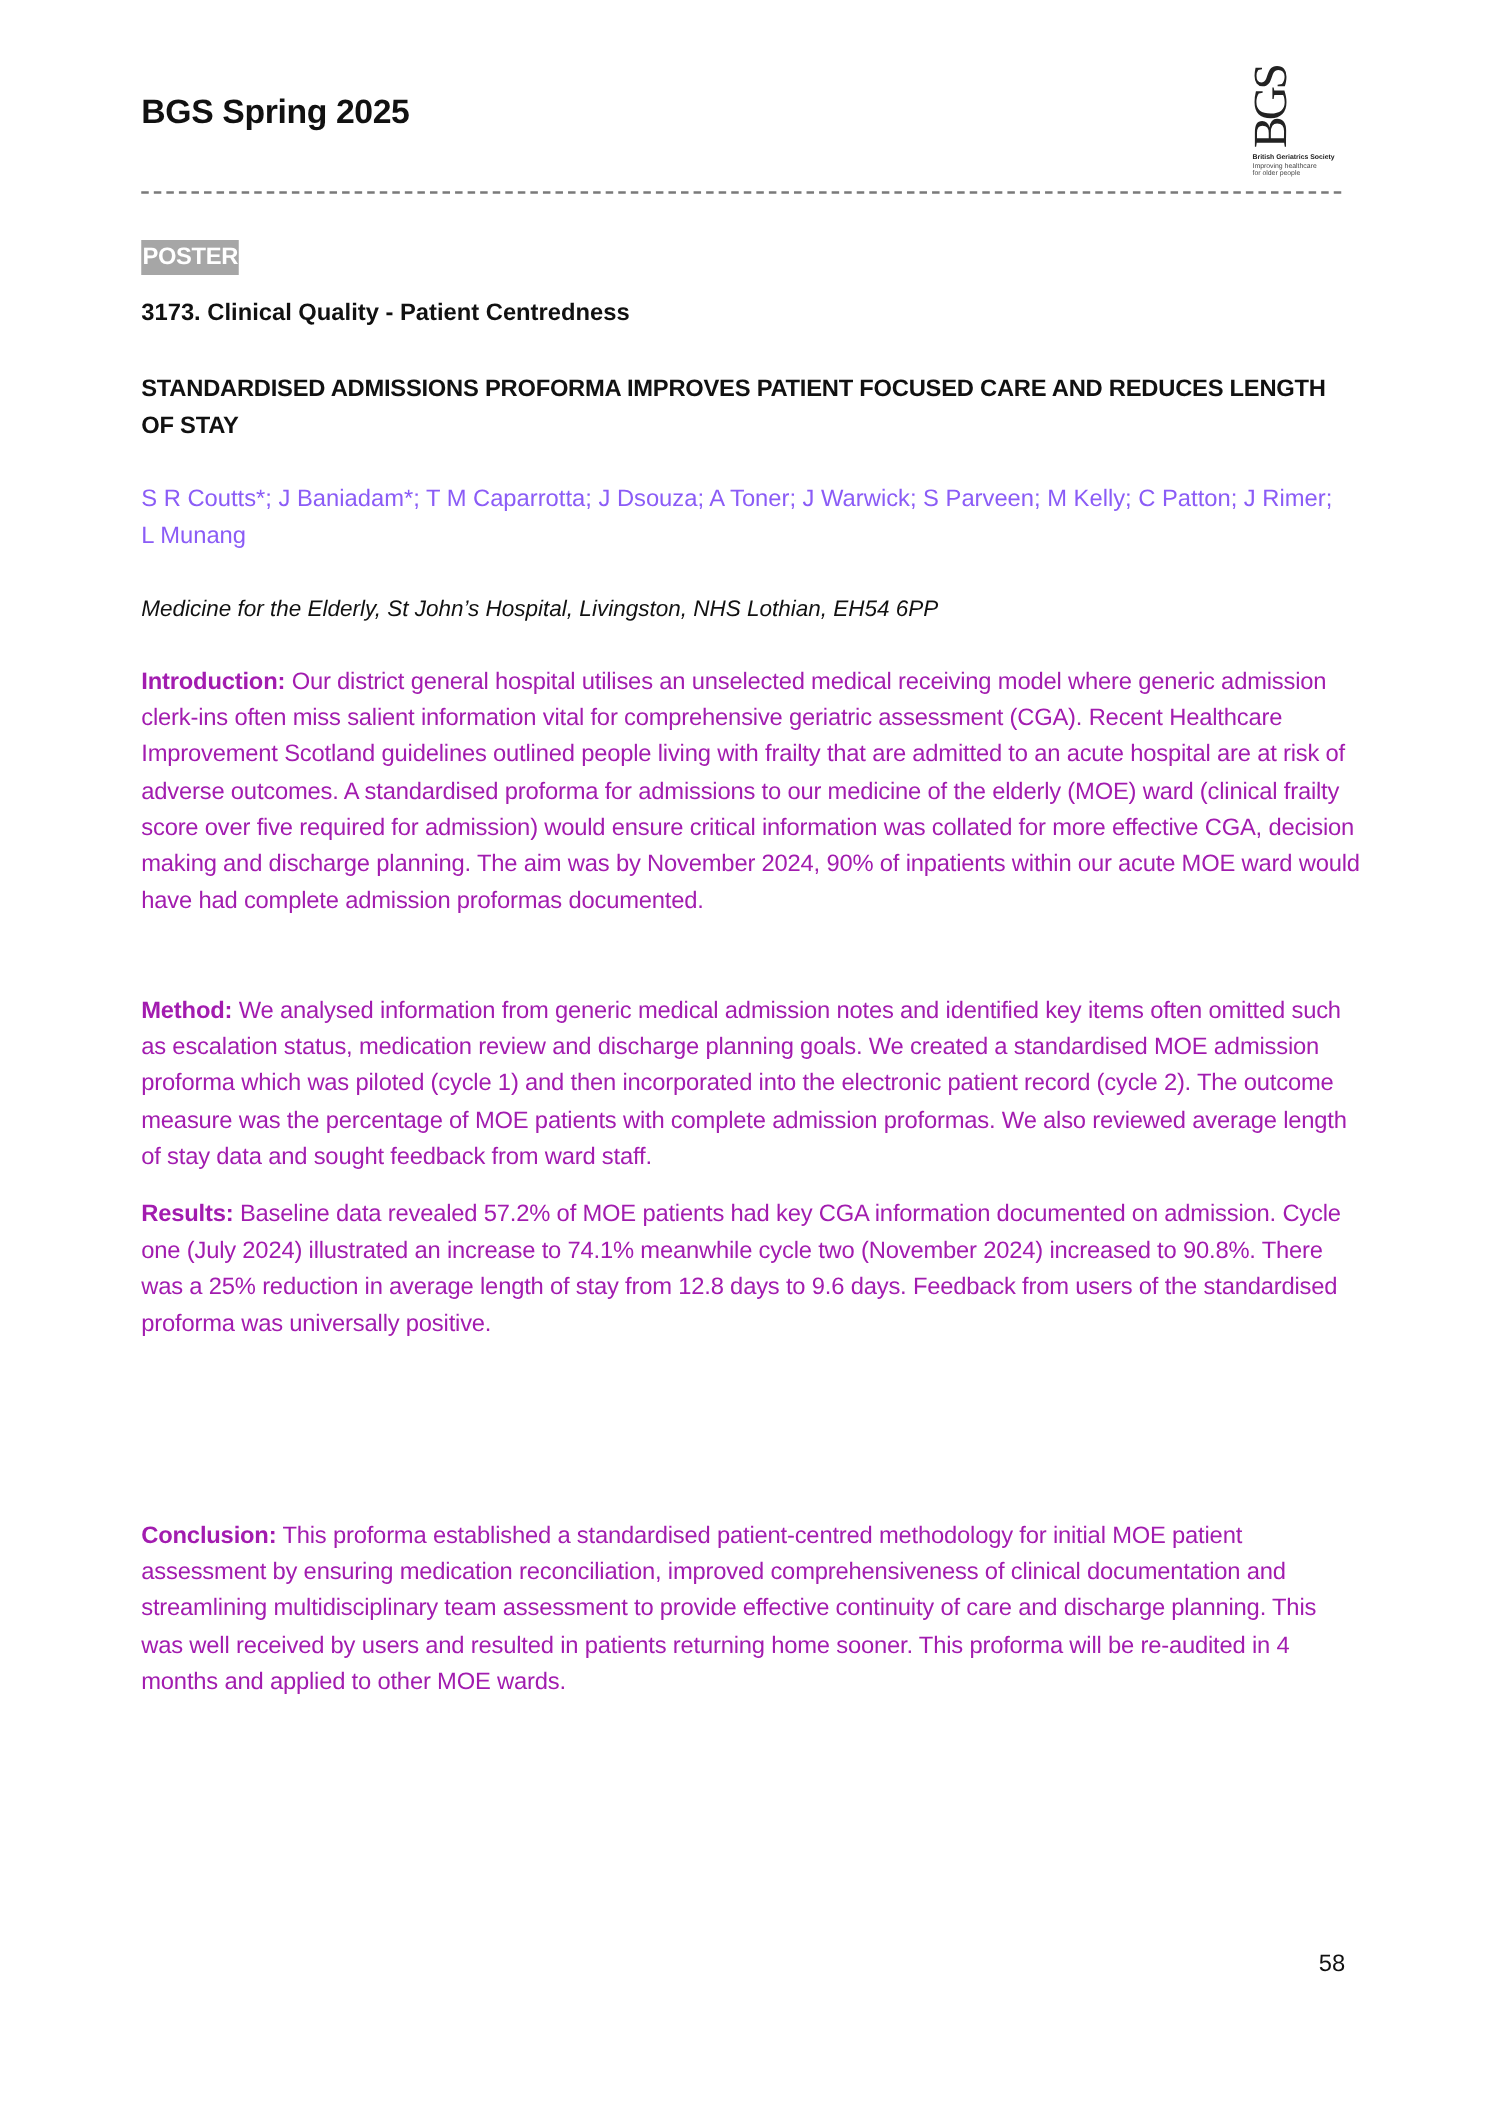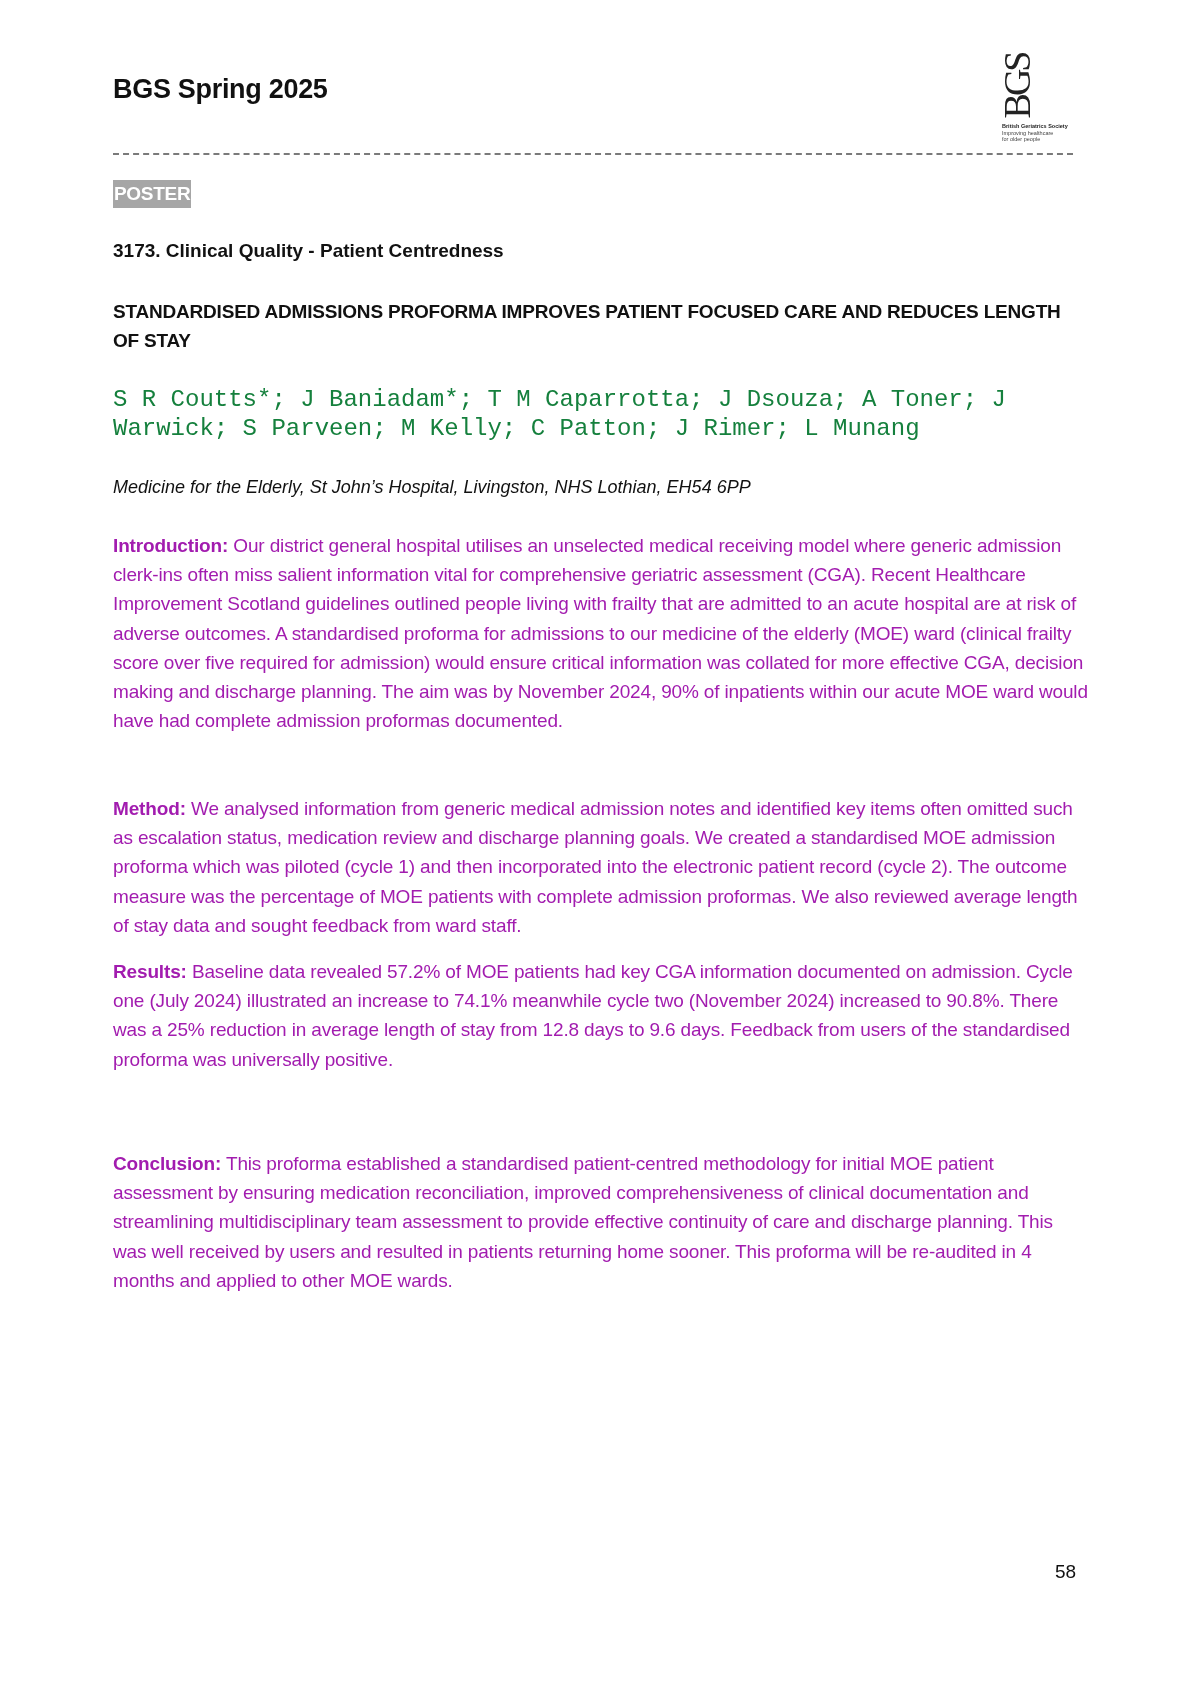--- a/index.html
+++ b/index.html
@@ -67,21 +67,21 @@
       position: absolute;
       left: 113px;
       top: 153px;
       width: 960px;
       height: 0;
       border-top: 2px dashed #7a7a7a;
     }
     .badge {
       position: absolute;
       left: 113px;
-      top: 180px;
+      top: 192px;
       background: #a6a6a6;
       color: #ffffff;
       font-weight: bold;
       font-size: 19px;
       line-height: 28px;
       padding: 0 1px;
       letter-spacing: -0.3px;
     }
     .category {
       position: absolute;
@@ -101,24 +101,23 @@
       font-weight: bold;
       text-transform: uppercase;
       color: #111;
       letter-spacing: -0.2px;
     }
     .authors {
       position: absolute;
       left: 113px;
       top: 385px;
       width: 960px;
-      font-size: 24px;
+      font-size: 19px;
       line-height: 29px;
-      color: #15803d;
-      font-family: Liberation Mono, monospace;
+      color: #8b5cf6;
     }
     .affiliation {
       position: absolute;
       left: 113px;
       top: 473px;
       width: 960px;
       font-size: 18px;
       line-height: 29px;
       font-style: italic;
       color: #111;
@@ -129,21 +128,21 @@
       width: 975px;
       font-size: 19px;
       line-height: 29.2px;
       color: #a21caf;
       letter-spacing: -0.15px;
     }
     .section .label { font-weight: bold; }
     .sec-intro { top: 531px; }
     .sec-method { top: 794px; }
     .sec-results { top: 957px; }
-    .sec-conclusion { top: 1149px; }
+    .sec-conclusion { top: 1214px; }
     .page-number {
       position: absolute;
       left: 1055px;
       top: 1561px;
       font-size: 19px;
       color: #111;
     }
   </style>
 </head>
 <body>

